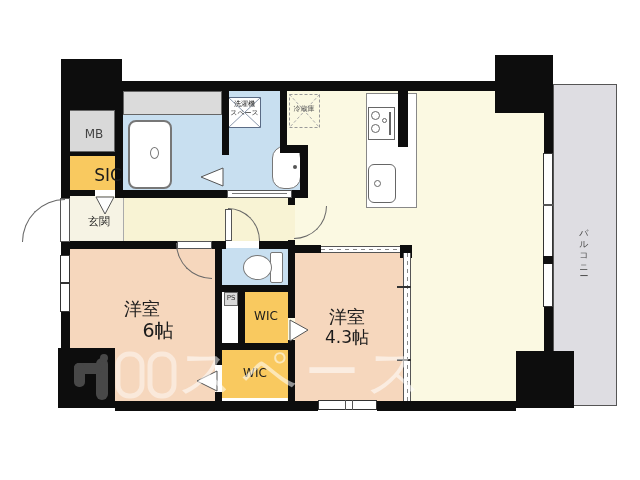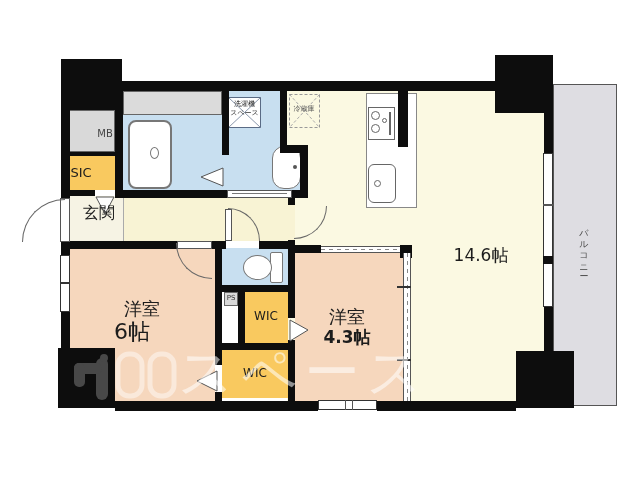--- a/index.html
+++ b/index.html
@@ -144,28 +144,27 @@
   <svg class="tri" style="left:95px;top:196px;" width="20" height="20" viewBox="0 0 20 20">
     <polygon points="1,1 19,1 10,18" fill="#fdfdfd" stroke="#555" stroke-width="1"></polygon>
   </svg>
   <svg class="tri" style="left:289px;top:319px;" width="21" height="23" viewBox="0 0 21 23">
     <polygon points="1,1 19,11 1,22" fill="#ffffff" stroke="#555" stroke-width="1"></polygon>
   </svg>
   <svg class="tri" style="left:196px;top:370px;" width="22" height="22" viewBox="0 0 22 22">
     <polygon points="21,1 1,11 21,21" fill="#ffffff" stroke="#555" stroke-width="1"></polygon>
   </svg>
 
-  <div class="lbl" style="left:431px;top:246px;width:100px;font-size:17px;">14.6帖</div>
   <div class="lbl" style="left:92px;top:299px;width:100px;font-size:18px;">洋室</div>
-  <div class="lbl" style="left:82px;top:320px;width:100px;font-size:22px;">6帖</div>
+  <div class="lbl" style="left:108px;top:320px;width:100px;font-size:19px;">6帖</div>
   <div class="lbl" style="left:297px;top:307px;width:100px;font-size:18px;">洋室</div>
-  <div class="lbl" style="left:297px;top:328px;width:100px;font-size:17px;font-weight:bold;">4.3帖</div>
-  <div class="lbl" style="left:74px;top:204px;width:50px;font-size:16px;">玄関</div>
-  <div class="lbl" style="left:56px;top:166px;width:50px;font-size:13px;">SIC</div>
-  <div class="lbl" style="left:90px;top:128px;width:30px;font-size:10px;color:#444;">MB</div>
+  <div class="lbl" style="left:297px;top:328px;width:100px;font-size:17px;">4.3帖</div>
+  <div class="lbl" style="left:74px;top:216px;width:50px;font-size:11px;">玄関</div>
+  <div class="lbl" style="left:83px;top:166px;width:50px;font-size:17px;">SIC</div>
+  <div class="lbl" style="left:79px;top:128px;width:30px;font-size:12px;color:#444;">MB</div>
   <div class="lbl" style="left:221px;top:295px;width:20px;font-size:7px;color:#333;">PS</div>
   <div class="lbl" style="left:241px;top:310px;width:50px;font-size:12px;">WIC</div>
   <div class="lbl" style="left:230px;top:367px;width:50px;font-size:12px;">WIC</div>
   <div class="lbl" style="left:226px;top:101px;width:37px;font-size:7px;z-index:7;">洗濯機</div>
   <div class="lbl" style="left:226px;top:110px;width:37px;font-size:7px;z-index:7;">スペース</div>
   <div class="lbl" style="left:286px;top:106px;width:36px;font-size:7px;color:#555;">冷蔵庫</div>
   <div class="lbl" id="balcony-label" style="left:578px;top:222px;font-size:9px;">バルコニー</div>
 
   <svg style="position:absolute;left:60px;top:348px;z-index:9;" width="125" height="56" viewBox="0 0 125 56">
     <g fill="#4f4f4f" opacity="0.9">

